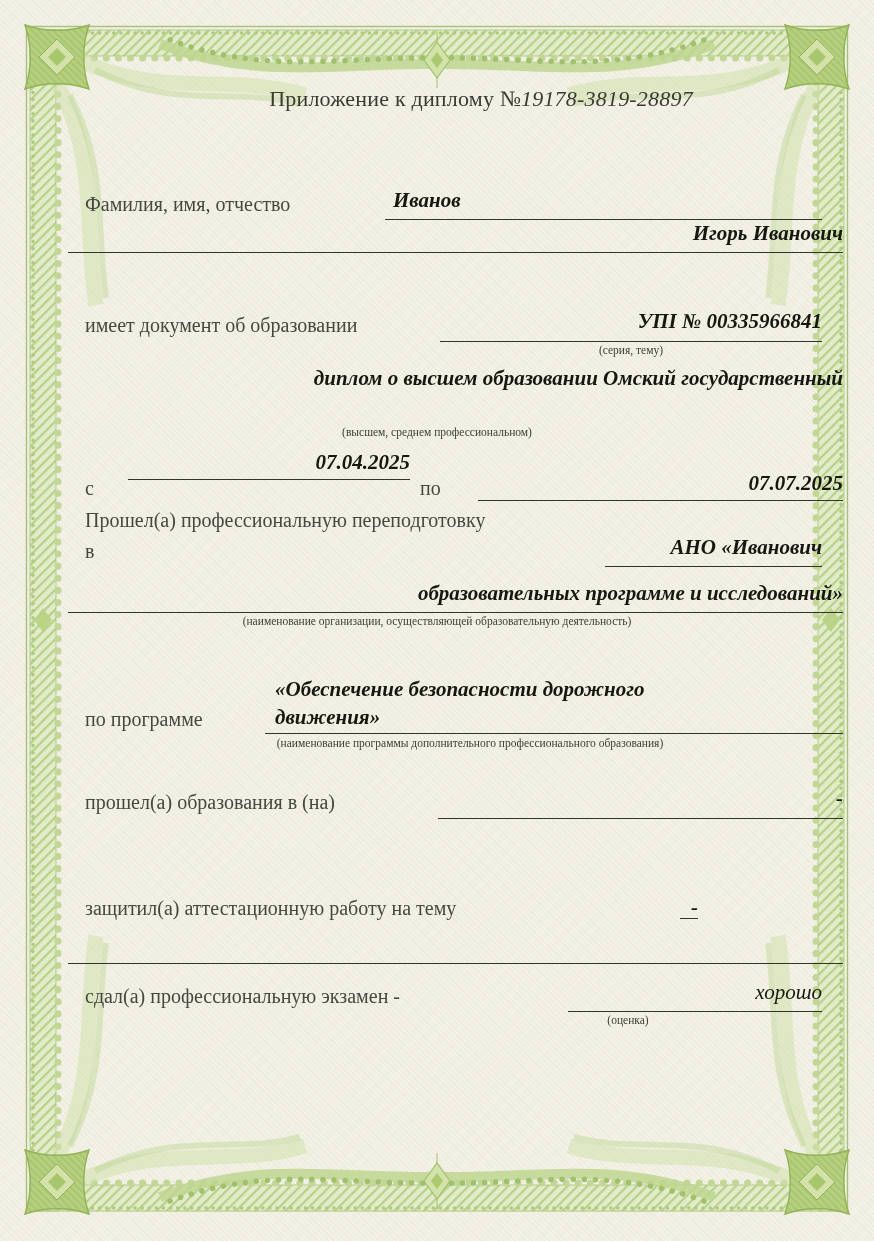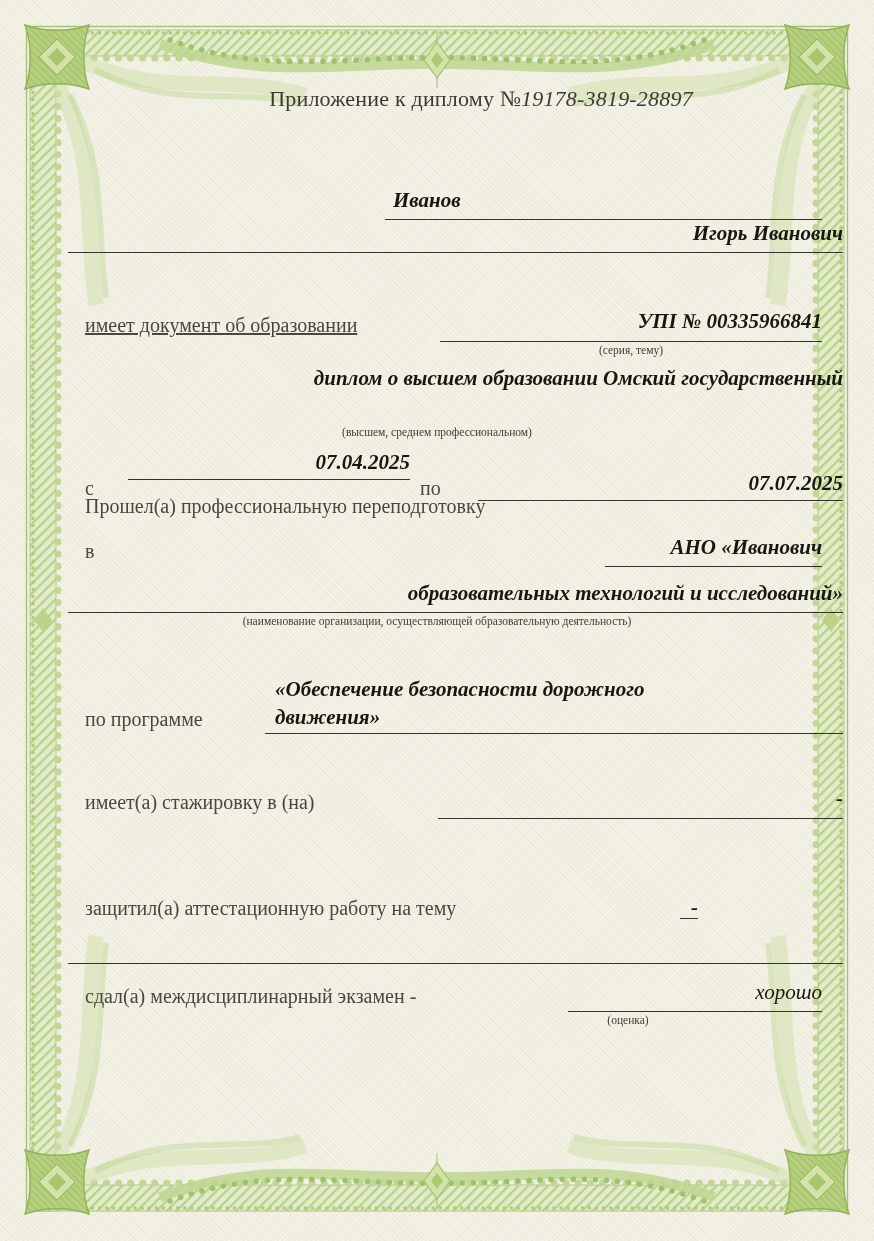--- a/index.html
+++ b/index.html
@@ -94,75 +94,77 @@
     <use href="#corner" transform="translate(817,1182)"></use>
 
     <path d="M43,608 L52,620 L43,632 L34,620 Z" fill="#b7d182" opacity="0.9"></path>
     <path d="M831,608 L840,620 L831,632 L822,620 Z" fill="#b7d182" opacity="0.9"></path>
   </svg>
 
   <div class="abs title" style="top:86px;left:0;width:874px;text-align:center;margin-left:44px;">
     <span>Приложение к диплому №</span><span class="num">19178-3819-28897</span>
   </div>
 
+  <div class="abs label" style="left:85px;top:193px;">Фамилия, имя, отчество</div>
   <div class="abs fieldline" style="left:385px;width:437px;top:188px;height:31px;">
     <span class="value" style="padding-left:8px;">Иванов</span>
   </div>
   <div class="abs fieldline center" style="left:68px;width:775px;top:221px;height:31px;">
     <span class="value">Игорь Иванович</span>
   </div>
 
-  <div class="abs label" style="left:85px;top:314px;text-decoration:underline;">имеет документ об образовании</div>
+  <div class="abs label" style="left:85px;top:314px;">имеет документ об образовании</div>
   <div class="abs fieldline center" style="left:440px;width:382px;top:309px;height:32px;">
     <span class="value">УПI № 00335966841</span>
   </div>
   <div class="abs caption" style="left:440px;width:382px;top:344px;">(серия, тему)</div>
 
   <div class="abs center" style="left:68px;width:775px;top:366px;">
     <span class="value">диплом о высшем образовании Омский государственный</span>
   </div>
   <div class="abs caption" style="left:0;width:874px;top:426px;">(высшем, среднем профессиональном)</div>
 
   <div class="abs label" style="left:85px;top:477px;">с</div>
   <div class="abs fieldline center" style="left:128px;width:282px;top:450px;height:29px;">
     <span class="value">07.04.2025</span>
   </div>
   <div class="abs label" style="left:420px;top:477px;">по</div>
   <div class="abs fieldline center" style="left:478px;width:365px;top:471px;height:29px;">
     <span class="value">07.07.2025</span>
   </div>
 
-  <div class="abs label" style="left:85px;top:495px;">Прошел(а) профессиональную переподготовку</div>
+  <div class="abs label" style="left:85px;top:509px;">Прошел(а) профессиональную переподготовку</div>
   <div class="abs label" style="left:85px;top:540px;">в</div>
   <div class="abs fieldline center" style="left:605px;width:217px;top:535px;height:31px;">
     <span class="value">АНО «Иванович</span>
   </div>
   <div class="abs fieldline center" style="left:68px;width:775px;top:581px;height:31px;">
-    <span class="value">образовательных технологий и исследований»</span>
+    <span class="value">образовательных программе и исследований»</span>
   </div>
   <div class="abs caption" style="left:0;width:874px;top:615px;">(наименование организации, осуществляющей образовательную деятельность)</div>
 
   <div class="abs label" style="left:85px;top:708px;">по программе</div>
   <div class="abs" style="left:275px;width:568px;top:677px;">
     <span class="value">«Обеспечение безопасности дорожного</span>
   </div>
   <div class="abs fieldline" style="left:265px;width:578px;top:705px;height:28px;">
     <span class="value" style="padding-left:10px;">движения»</span>
   </div>
+  <div class="abs caption" style="left:235px;width:470px;top:737px;">(наименование программы дополнительного профессионального образования)</div>
 
-  <div class="abs label" style="left:85px;top:791px;">имеет(а) стажировку в (на)</div>
+  <div class="abs label" style="left:85px;top:791px;">прошел(а) образования в (на)</div>
   <div class="abs fieldline center" style="left:438px;width:405px;top:786px;height:32px;">
     <span class="value">-</span>
   </div>
 
   <div class="abs label" style="left:85px;top:897px;">защитил(а) аттестационную работу на тему</div>
   <div class="abs fieldline center" style="left:680px;width:18px;top:895px;height:23px;">
     <span class="value">-</span>
   </div>
   <div class="abs fieldline" style="left:68px;width:775px;top:933px;height:30px;"></div>
 
-  <div class="abs label" style="left:85px;top:985px;">сдал(а) междисциплинарный экзамен -</div>
+  <div class="abs label" style="left:85px;top:985px;">сдал(а) профессиональную экзамен -</div>
   <div class="abs fieldline center" style="left:568px;width:254px;top:980px;height:31px;">
     <span class="value-light">хорошо</span>
   </div>
   <div class="abs caption" style="left:568px;width:120px;top:1014px;">(оценка)</div>
 
 </div>
 
 </body></html>

